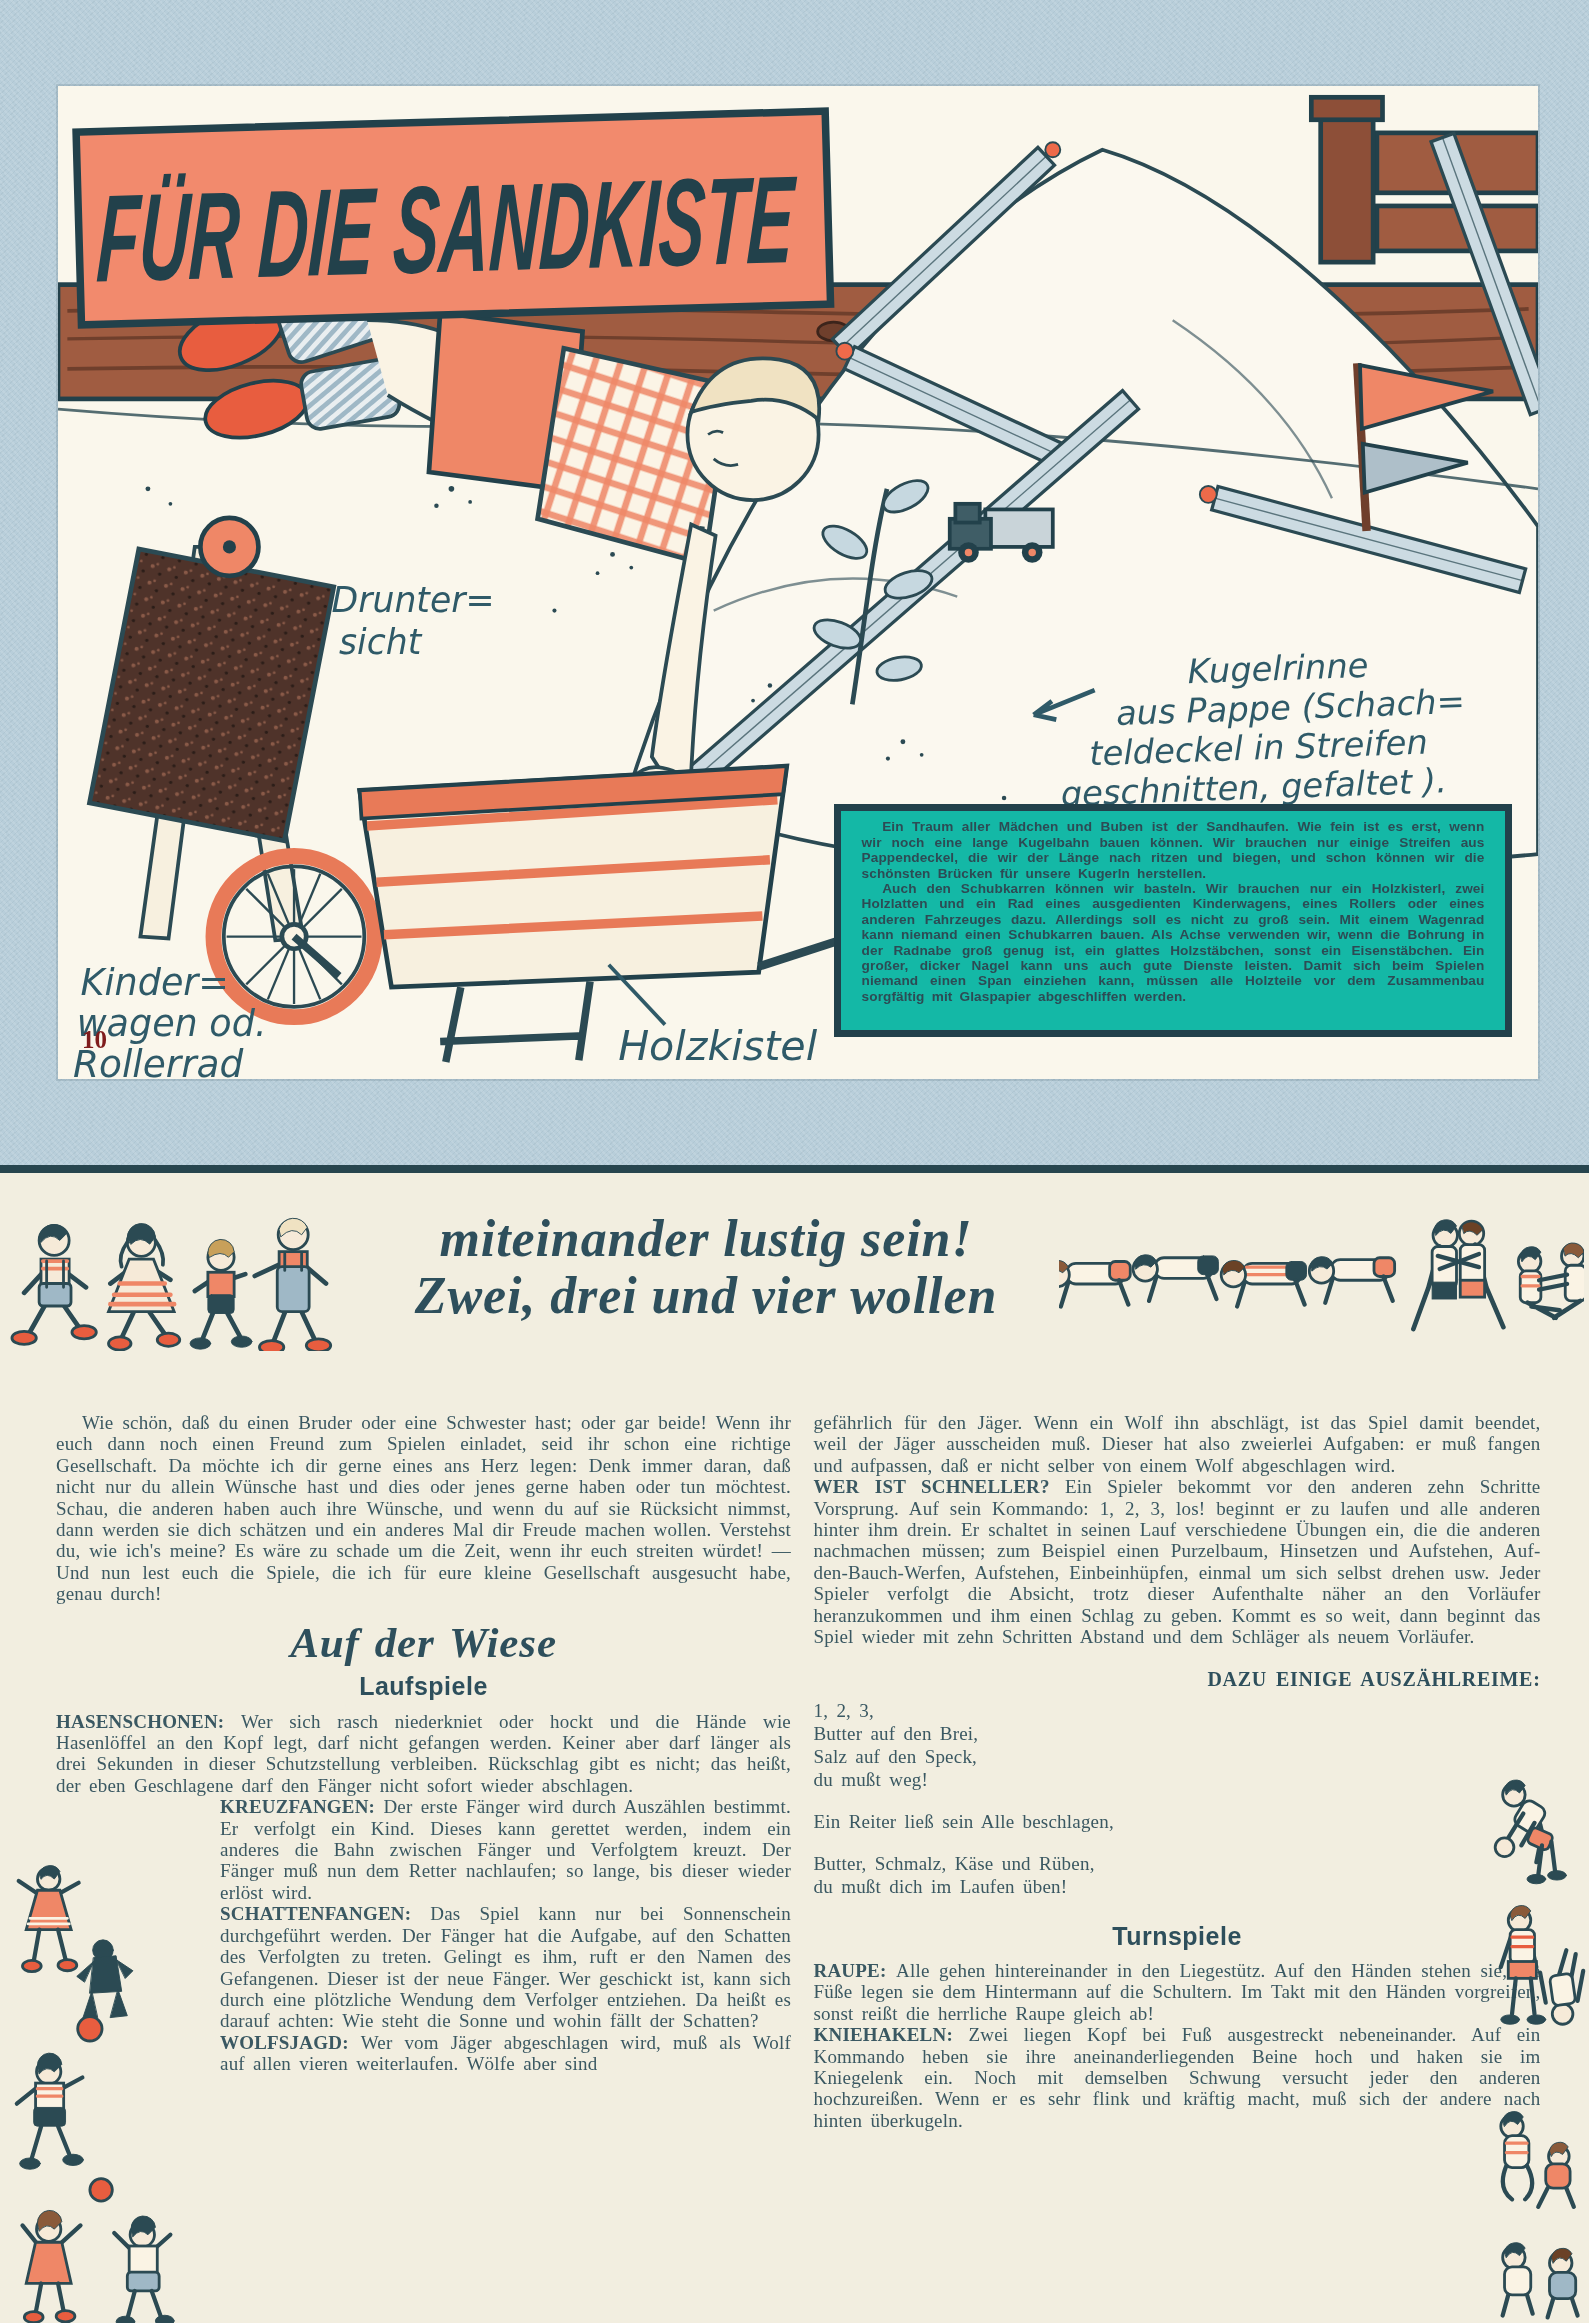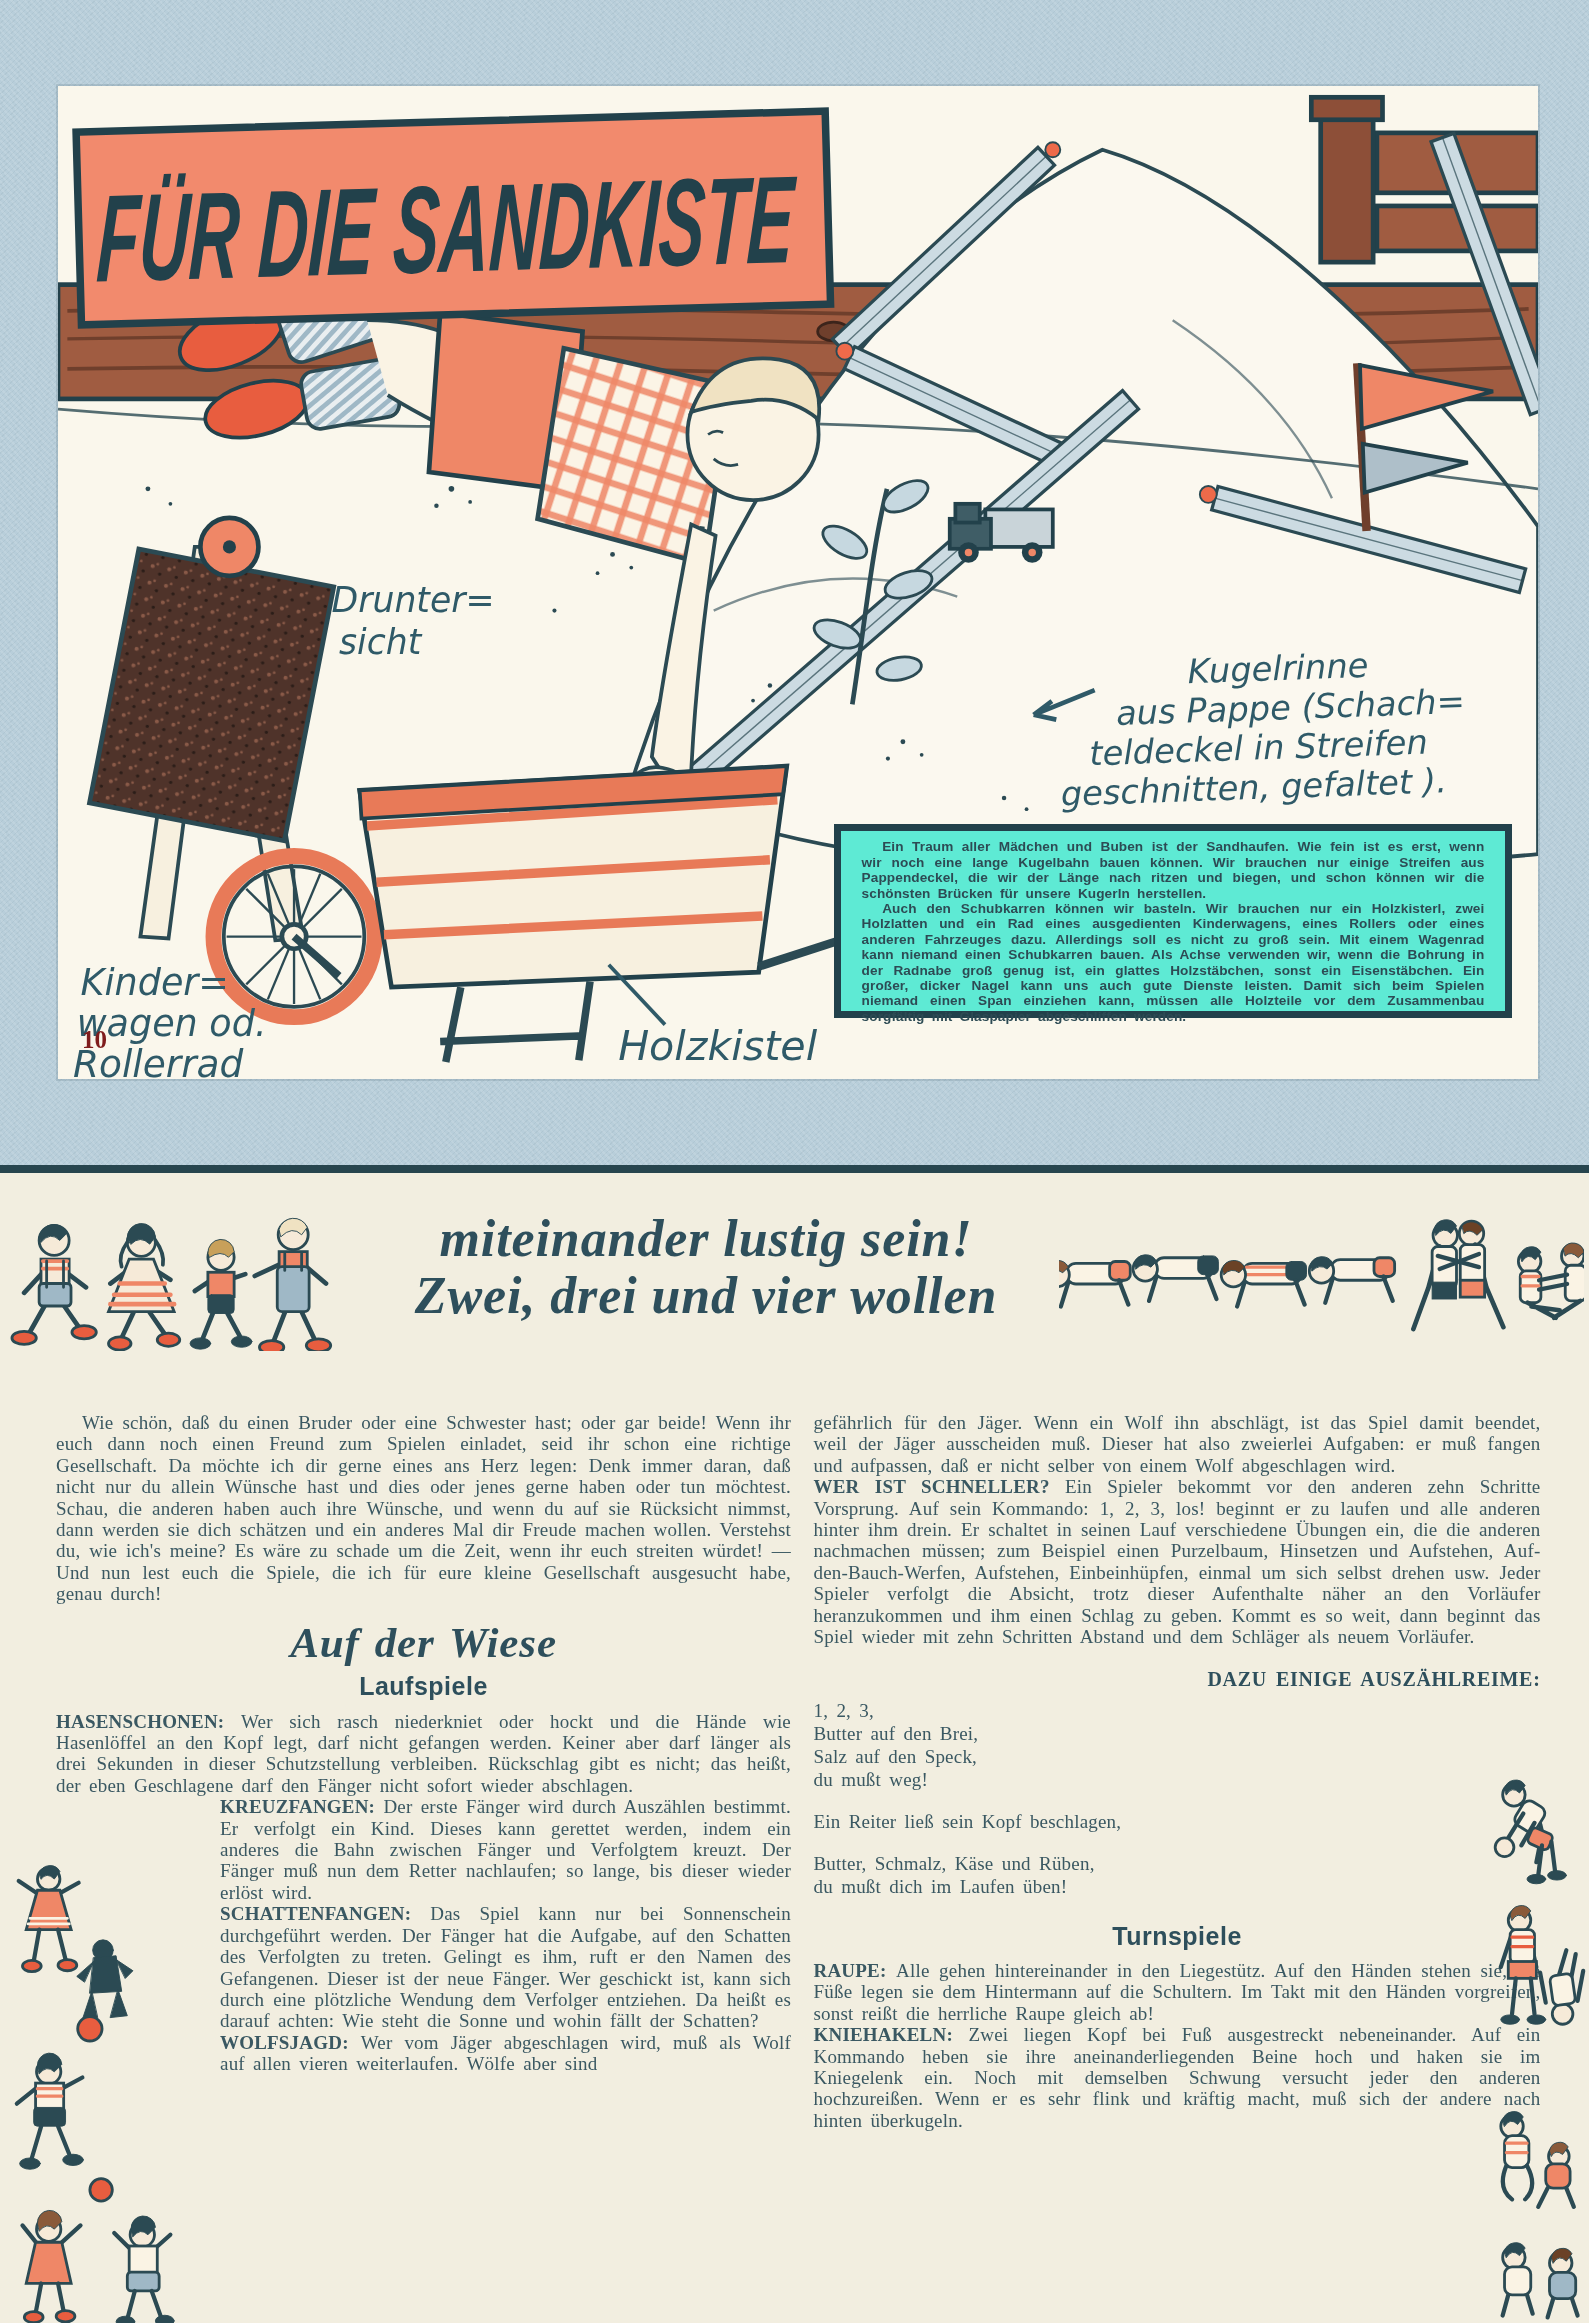--- a/index.html
+++ b/index.html
@@ -11,22 +11,22 @@
     background-color:#b8ceda;
     background-image:
       repeating-linear-gradient(47deg, rgba(255,255,255,.10) 0 1.9px, rgba(0,0,0,0) 1.9px 4.7px),
       repeating-linear-gradient(-43deg, rgba(43,74,83,.06) 0 0.9px, rgba(0,0,0,0) 0.9px 3.7px);}
   .divider-rule{position:absolute;left:0;top:1165px;width:1589px;height:7.5px;background:#27454e;}
 
   
   .panel{position:absolute;left:58px;top:86px;width:1480px;height:993px;background:#faf7ec;
          box-shadow:0 0 0 1.9px rgba(39,69,78,.15);}
   .scene{position:absolute;left:0;top:0;}
-  .infobox{position:absolute;left:776px;top:718px;width:678px;height:194px;box-sizing:border-box;
-    background:#5eead4;border:7.5px solid #22414b;padding:8.4px 20.6px 5.6px 20.6px;margin-top:20px;}
+  .infobox{position:absolute;left:776px;top:718px;width:678px;height:233px;box-sizing:border-box;
+    background:#14b8a6;border:7.5px solid #22414b;padding:8.4px 20.6px 5.6px 20.6px;}
   .infobox p{margin:0;text-indent:20.6px;text-align:justify;color:#2d4b54;
     font:700 13.6px/15.4px "Liberation Sans", sans-serif;word-spacing:3.3px;letter-spacing:0.1px;}
   .page-num{position:absolute;left:24px;top:940px;font:700 25px "Liberation Serif", serif;color:#7f1d1d;}
 
   
   .headline{position:absolute;left:364px;top:1210px;width:684px;text-align:center;
     font:italic 700 52px/57px "Liberation Serif", serif;color:#2e4f5c;letter-spacing:0.9px;}
   .art{position:absolute;}
 
   
@@ -394,21 +394,21 @@
     <h4 class="h-reime">DAZU EINIGE AUSZÄHLREIME:</h4>
     <div class="rhymes">
       <div class="rhyme">
         <div>1, 2, 3,</div>
         <div>Butter auf den Brei,</div>
         <div>Salz auf den Speck,</div>
         <div>du mußt weg!</div>
       </div>
     </div>
     <div class="rhyme-block">
-      <div>Ein Reiter ließ sein Kopf beschlagen,</div>
+      <div>Ein Reiter ließ sein Alle beschlagen,</div>
     </div>
     <div class="rhyme-block">
       <div>Butter, Schmalz, Käse und Rüben,</div>
       <div>du mußt dich im Laufen üben!</div>
     </div>
     <h3 class="h-sans h-turn">Turnspiele</h3>
     <p class="game"><b>RAUPE:</b><span>Alle gehen hintereinander in den Liegestütz. Auf den Händen stehen sie, die Füße legen sie dem Hintermann auf die Schultern. Im Takt mit den Händen vorgreifen, sonst reißt die herrliche Raupe gleich ab!</span></p>
     <p class="game"><b>KNIEHAKELN:</b><span>Zwei liegen Kopf bei Fuß ausgestreckt nebeneinander. Auf ein Kommando heben sie ihre aneinanderliegenden Beine hoch und haken sie im Kniegelenk ein. Noch mit demselben Schwung versucht jeder den anderen hochzureißen. Wenn er es sehr flink und kräftig macht, muß sich der andere nach hinten überkugeln.</span></p>
   </div>
 </div>

